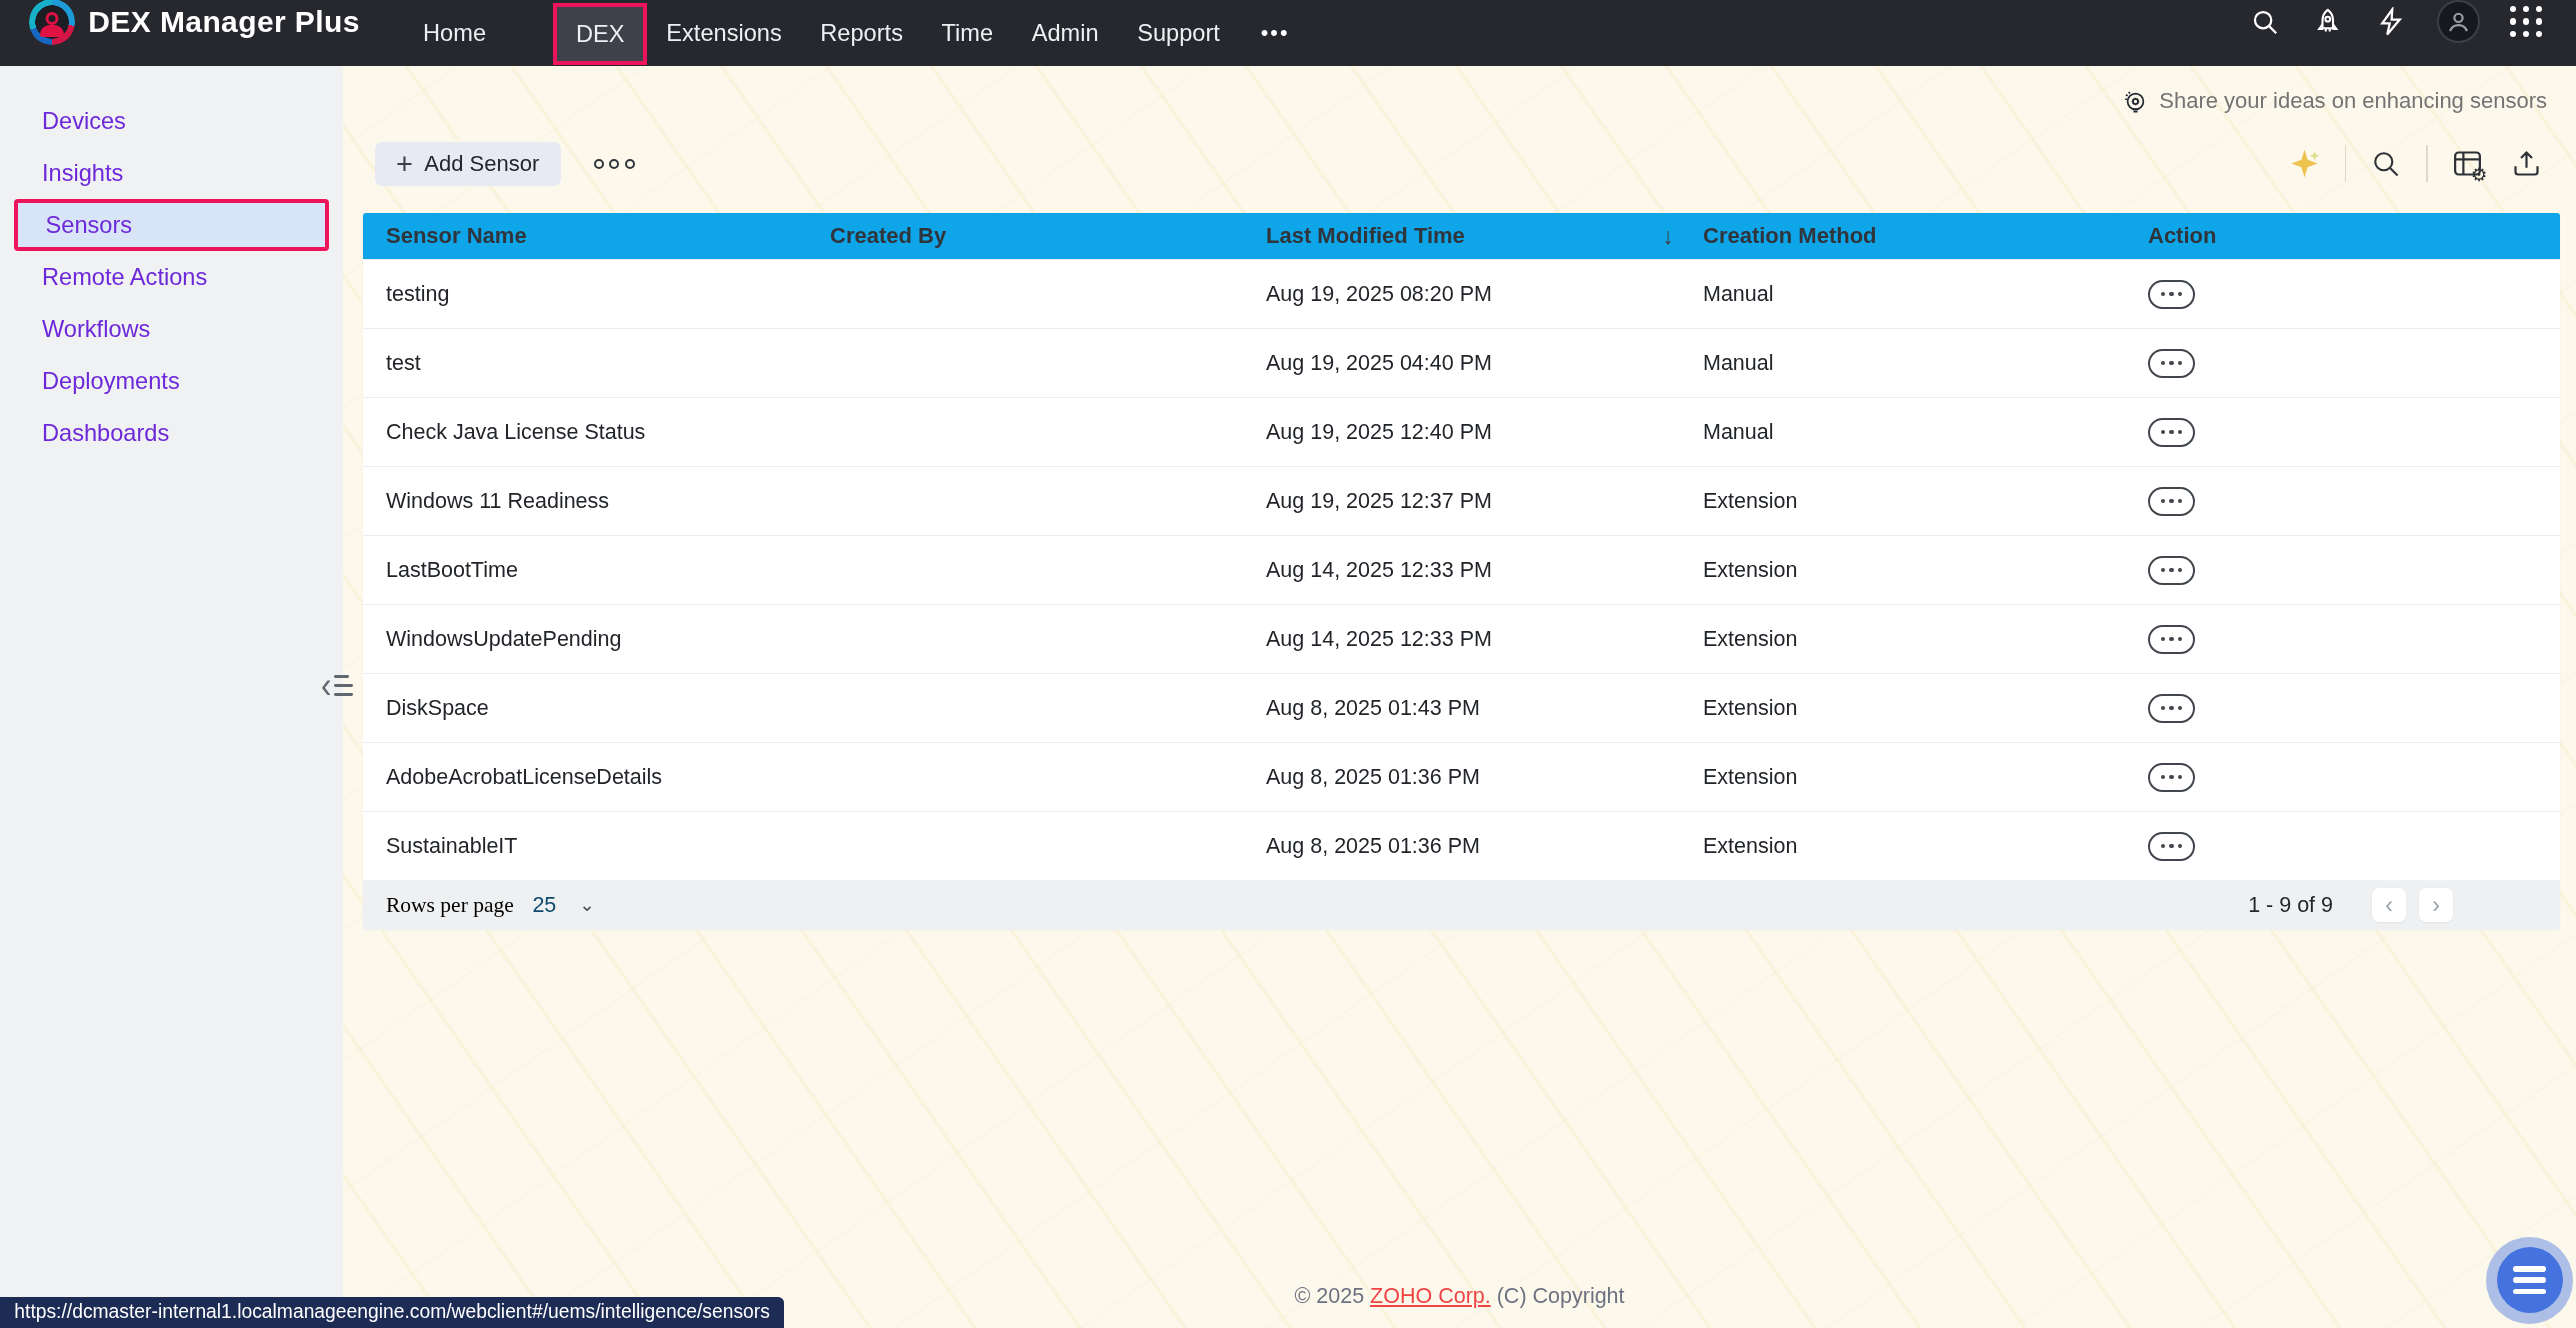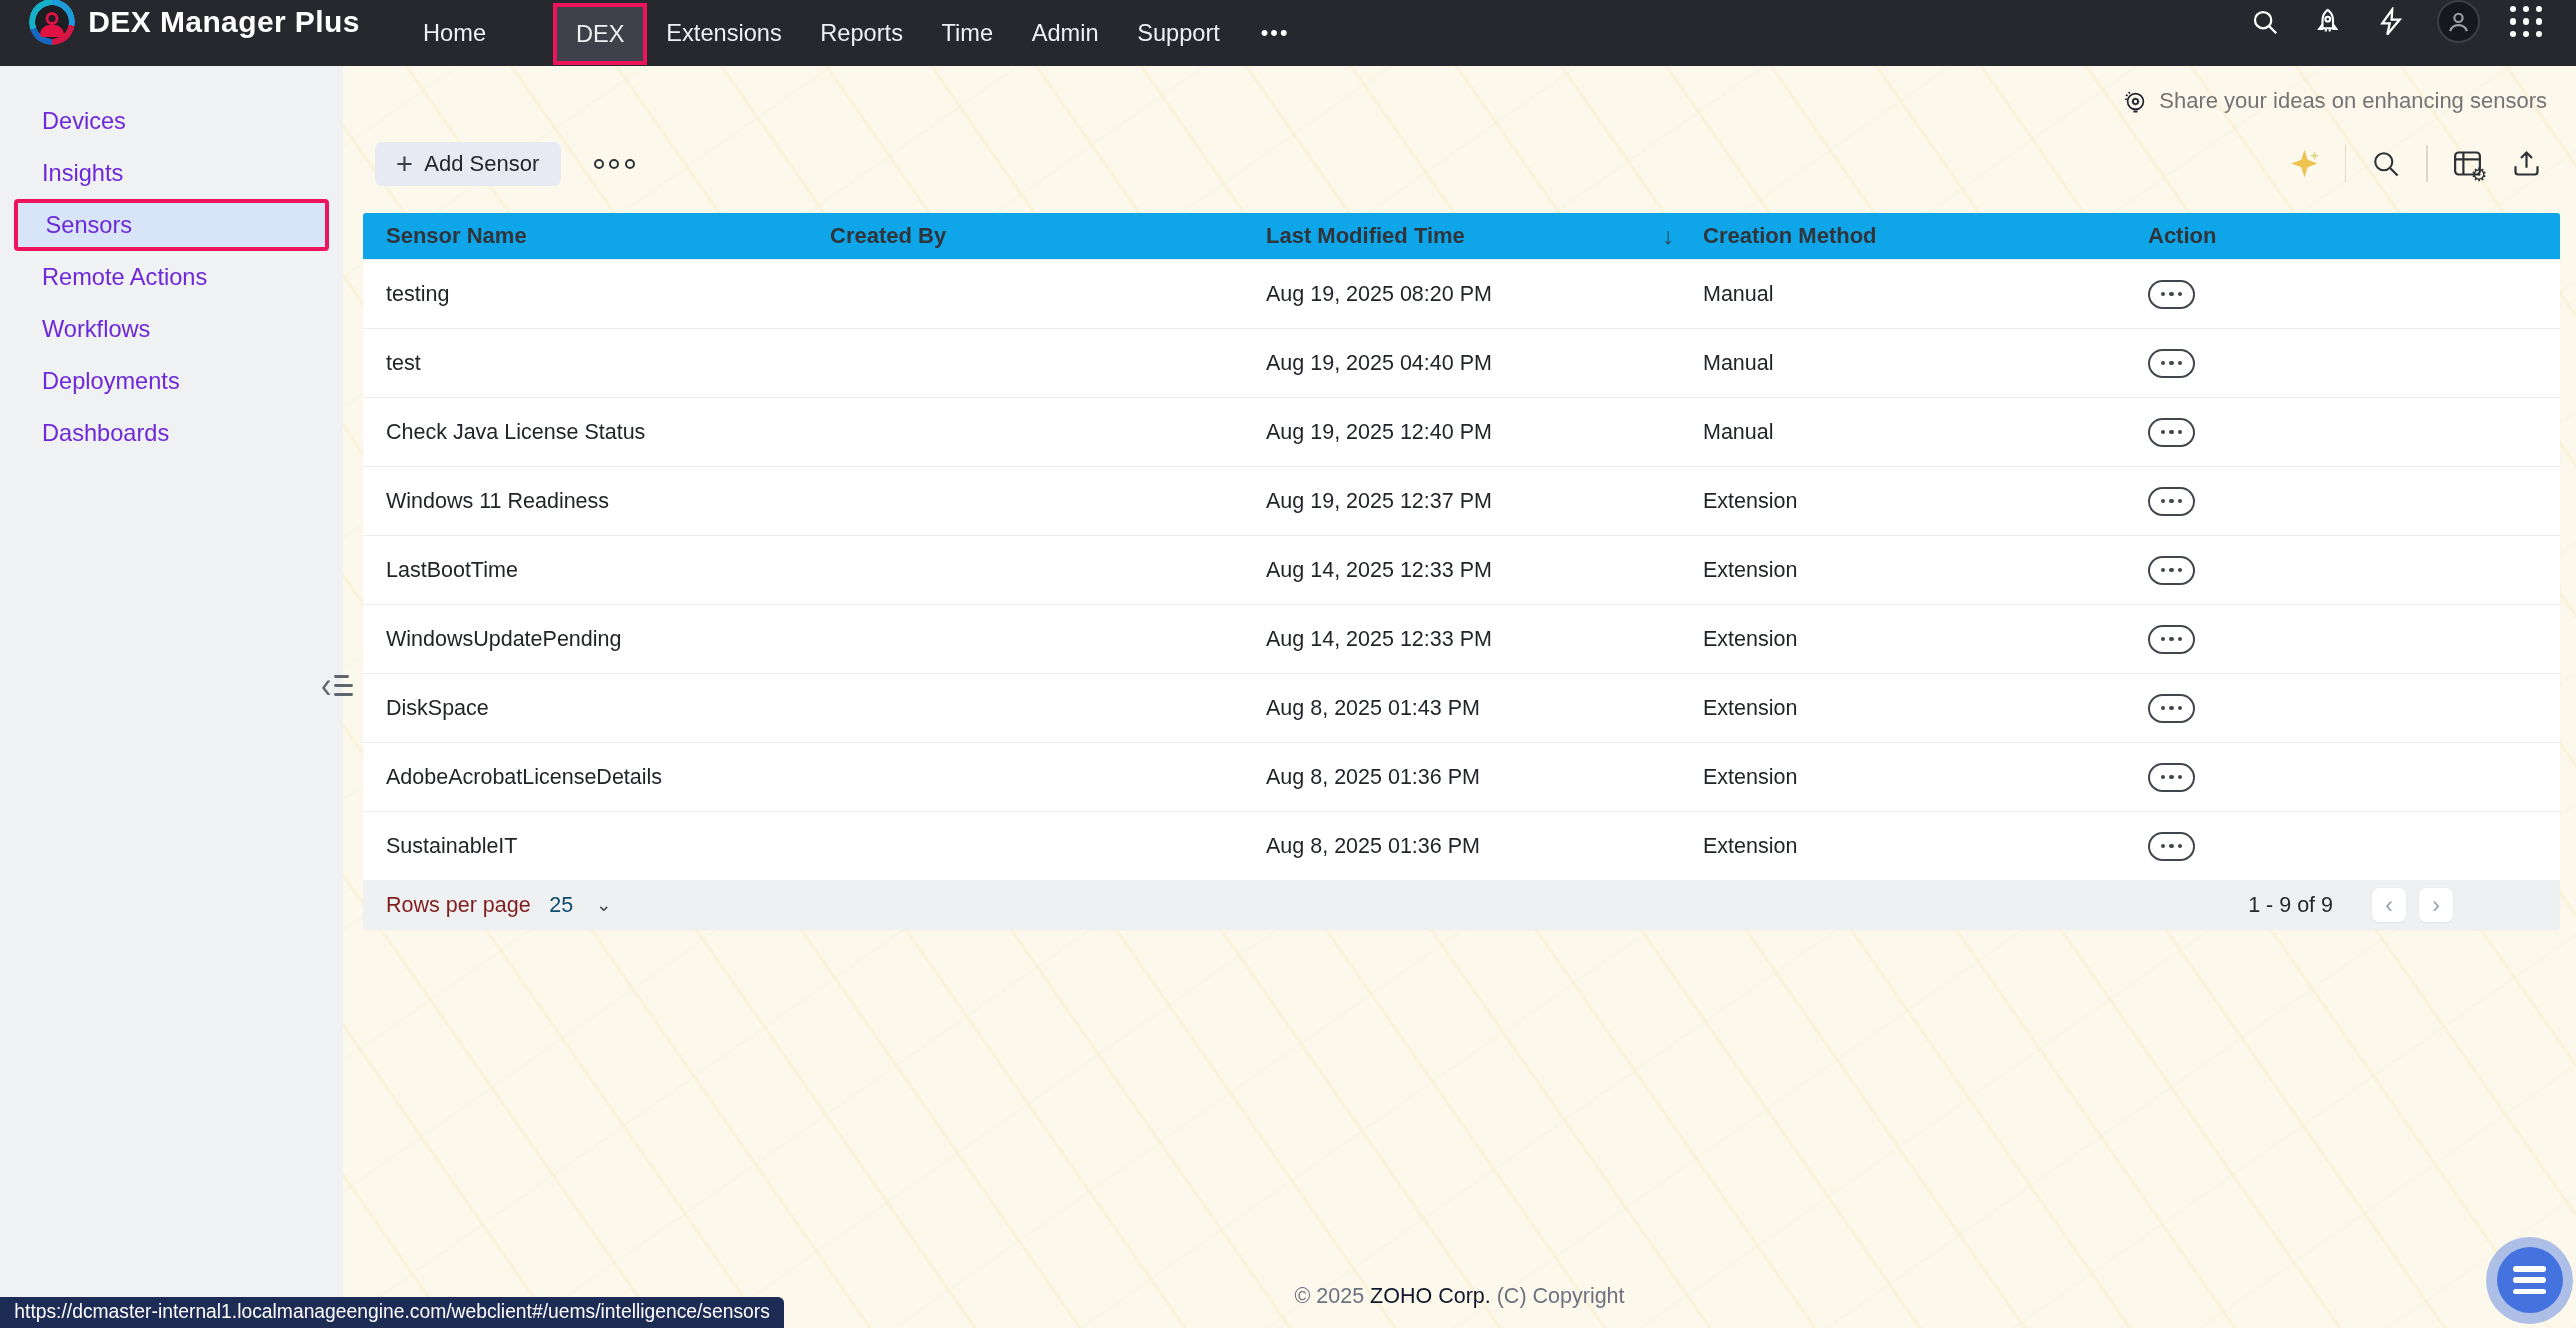--- a/index.html
+++ b/index.html
@@ -88,33 +88,33 @@
   .trow { height:69px; border-top:1.4px solid #ededef; font-size:21.5px; color:#212429;
     padding-left:23px; background:#ffffff; cursor:pointer; }
   .blob { width:46px; height:29px; border-radius:6.4px; background:#a9adb5; filter:blur(6.4px); opacity:.8; }
   .action-pill { width:47px; height:29px; border:2.1px solid #41454c; border-radius:15px;
     display:flex; align-items:center; justify-content:center; gap:4.3px; cursor:pointer; background:#fff; }
   .action-pill i { width:4.3px; height:4.3px; border-radius:50%; background:#41454c; }
 
   .tfoot { height:50px; background:#eff0f2; display:flex; align-items:center;
     justify-content:space-between; padding:0 107px 0 23px; border-radius:0 0 2.9px 2.9px; font-size:21.5px; }
   .rpp { display:flex; align-items:center; gap:18.6px; }
-  .rpp-label { color:#7f1d1d; }
+  .rpp-label { color:#000000;font-family:Liberation Serif, serif; }
   .rpp-value { color:#0c4a6e; }
   .rpp-caret { color:#4a4f57; font-size:18.6px; margin-left:4.3px; cursor:pointer; }
   .pager { display:flex; align-items:center; gap:39px; }
   .range { color:#23262c; }
   .pg-btns { display:flex; gap:13px; }
   .pg-btn { width:34px; height:34px; background:#ffffff; border-radius:7.2px;
     display:flex; align-items:center; justify-content:center; color:#9aa0a8; font-size:23px;
     box-shadow:0 0.7px 2.1px rgba(0,0,0,.06); cursor:pointer; }
 
   .copyright { position:absolute; left:0; right:0; bottom:18.6px; text-align:center;
     color:#6c7280; font-size:21.5px; z-index:2; }
-  .copyright a { color:#0f172a; }
+  .copyright a { color:#ef4444; text-decoration:underline; }
 
   
   .statusbar { position:fixed; left:0; bottom:0; height:31.5px; background:#1d2c55;
     color:#ffffff; font-size:19.3px; display:flex; align-items:center; padding:0 14.3px;
     border-top-right-radius:5.7px; z-index:50; }
   .chat-fab { position:fixed; right:2.9px; bottom:4.3px; width:87px; height:87px; border-radius:50%;
     background:rgba(130,160,228,.65); display:flex; align-items:center; justify-content:center; z-index:50; cursor:pointer; }
   .chat-inner { width:66px; height:66px; border-radius:50%; background:#4472de;
     display:flex; flex-direction:column; align-items:center; justify-content:center; gap:5.7px; }
   .chat-inner i { width:33px; height:5.7px; border-radius:2.9px; background:#ffffff; }

